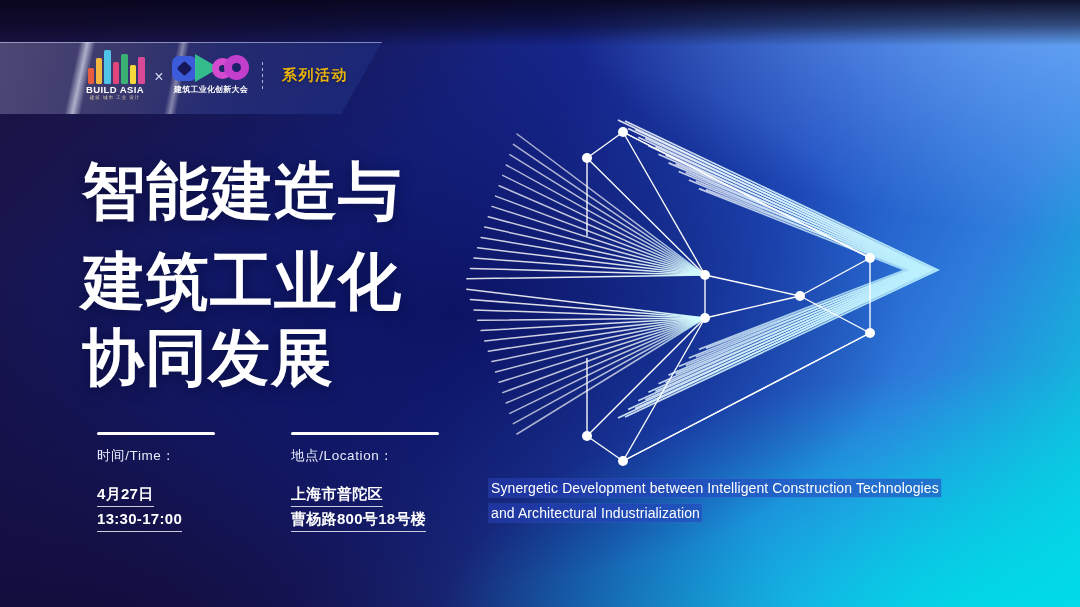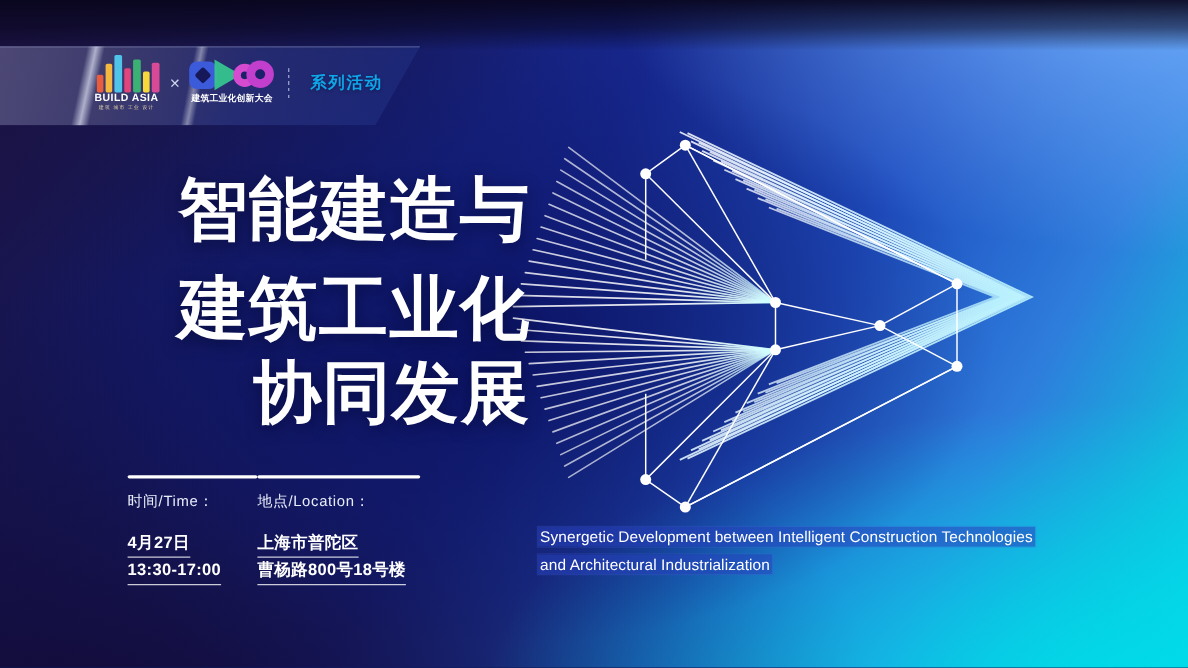--- a/index.html
+++ b/index.html
@@ -97,38 +97,38 @@
   .cf-o2::after{content:"";position:absolute;left:8px;top:8px;width:9px;height:9px;border-radius:50%;background:#1b2068;}
   .cf-word{
     position:absolute;left:-2px;top:32px;width:82px;text-align:center;
     font-size:8px;font-weight:700;color:#fff;letter-spacing:.2px;white-space:nowrap;
   }
   .divider-dots{
     position:absolute;left:262px;top:62px;width:1px;height:28px;
     background:repeating-linear-gradient(180deg, rgba(220,228,255,.75) 0 3px, rgba(220,228,255,0) 3px 6px);
   }
   .series{
-    position:absolute;left:282px;top:66px;font-size:15px;font-weight:700;color:#0ea5e9;
+    position:absolute;left:282px;top:66px;font-size:15px;font-weight:700;color:#eab308;
     letter-spacing:1.5px;white-space:nowrap;text-shadow:0 1px 3px rgba(0,0,0,.35);
   }
 
   
   .headline{
     position:absolute;left:82px;top:160px;width:400px;
     color:#fff;font-weight:700;line-height:1.01;
     font-family:"Liberation Sans","DejaVu Sans",sans-serif;
     text-shadow:0 3px 14px rgba(2,6,40,.55);
   }
-  .headline .ln{display:block;white-space:nowrap;text-align:right;}
+  .headline .ln{display:block;white-space:nowrap;}
   .ln1{font-size:63px;letter-spacing:1px;}
   .ln2{font-size:63px;letter-spacing:1px;margin-top:26px;}
   .ln3{font-size:62px;letter-spacing:1px;margin-top:14px;}
 
   
-  .info{position:absolute;left:97px;top:432px;display:flex;margin-left:19px;}
+  .info{position:absolute;left:97px;top:432px;display:flex;gap:76px;}
   .info-col{position:relative;}
   .rule{height:3px;background:#fff;border-radius:2px;margin-bottom:12px;}
   .rule-a{width:118px;}
   .rule-b{width:148px;}
   .info-label{
     font-size:13.5px;color:#e7ecfb;letter-spacing:.6px;margin-bottom:17px;white-space:nowrap;
   }
   .info-value{
     font-size:15px;font-weight:700;color:#ffffff;letter-spacing:.3px;line-height:23px;white-space:nowrap;
   }

